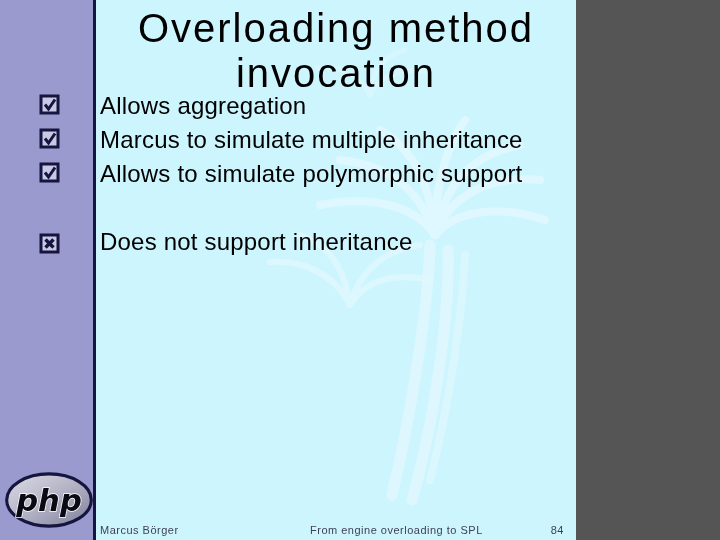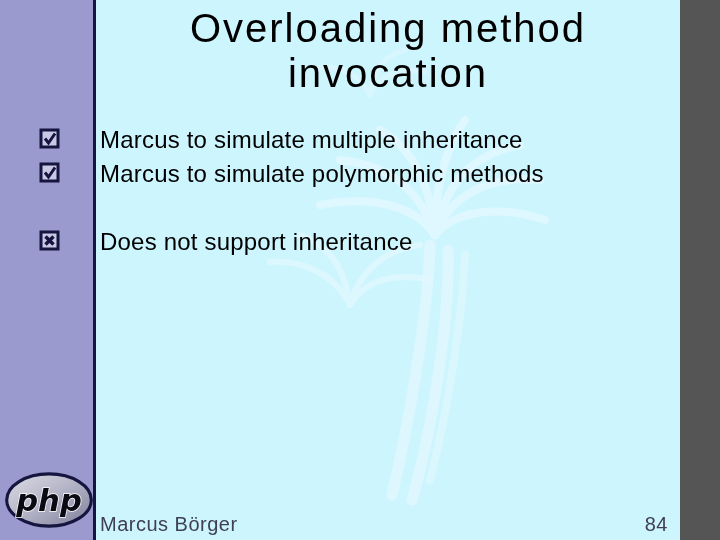--- a/index.html
+++ b/index.html
@@ -1,17 +1,17 @@
 <!DOCTYPE html>
 <html><head>
 <meta charset="utf-8">
 <style>
   html,body{margin:0;padding:0;background:#555;}
   .slide{
-    position:relative;width:680px;height:540px;overflow:hidden;
+    position:relative;width:576px;height:540px;overflow:hidden;
     background:#cdf5fe;
     font-family:"Liberation Sans",sans-serif;
   }
   
   .watermark{position:absolute;left:0;top:0;width:720px;height:540px;z-index:0;}
   
   .sidebar{
     position:absolute;left:0;top:0;bottom:0;width:93px;
     background:#9a9ace;border-right:3px solid #15153f;z-index:1;
   }
@@ -47,24 +47,24 @@
   .title-text{display:inline-block;max-width:500px;}
   
   .bullet-row{
     position:absolute;left:39px;z-index:2;display:flex;align-items:flex-start;
   }
   .bullet-row .icon{flex:0 0 auto;width:21px;height:21px;margin-top:2px;}
   .bullet-row .btext{
     margin-left:40px;font-size:24px;color:#000;white-space:nowrap;
     letter-spacing:0.2px;
   }
-  .row-1{top:92px;} .row-2{top:126px;} .row-3{top:160px;} .row-4{top:228px;}
+  .row-1{top:92px;} .row-2{top:126px;} .row-3{top:160px;} .row-4{top:228px;align-items:center;}
   
   .footer-item{
-    position:absolute;bottom:4px;z-index:2;font-size:20px;color:#3f3f55;
+    position:absolute;bottom:4px;z-index:2;font-size:11px;color:#3f3f55;
     letter-spacing:0.5px;
   }
   .footer-author{left:100px;}
   .footer-deck{left:310px;}
   .footer-page{right:12px;}
 </style>
 </head>
 <body>
 
 <div class="slide">
@@ -118,35 +118,42 @@
         </svg>
       </div>
       <div class="brand-tropics">Tropics</div>
     </div>
   </div>
 
   <div class="title">
     <span class="title-text">Overloading method invocation</span>
   </div>
 
+  <div class="bullet-row row-1">
+    <svg class="icon" viewBox="0 0 21 21">
+      <rect x="2" y="2" width="17" height="17" fill="#c9c9e6" stroke="#15153f" stroke-width="3"></rect>
+      <path d="M6,10.5 L9.5,15 L16,5.5" stroke="#15153f" stroke-width="3" fill="none"></path>
+    </svg>
+    <span class="btext">Allows aggregation</span>
+  </div>
 
   <div class="bullet-row row-2">
     <svg class="icon" viewBox="0 0 21 21">
       <rect x="2" y="2" width="17" height="17" fill="#c9c9e6" stroke="#15153f" stroke-width="3"></rect>
       <path d="M6,10.5 L9.5,15 L16,5.5" stroke="#15153f" stroke-width="3" fill="none"></path>
     </svg>
     <span class="btext">Marcus to simulate multiple inheritance</span>
   </div>
 
   <div class="bullet-row row-3">
     <svg class="icon" viewBox="0 0 21 21">
       <rect x="2" y="2" width="17" height="17" fill="#c9c9e6" stroke="#15153f" stroke-width="3"></rect>
       <path d="M6,10.5 L9.5,15 L16,5.5" stroke="#15153f" stroke-width="3" fill="none"></path>
     </svg>
-    <span class="btext">Marcus to simulate polymorphic methods</span>
+    <span class="btext">Allows to simulate polymorphic support</span>
   </div>
 
   <div class="bullet-row row-4">
     <svg class="icon" viewBox="0 0 21 21">
       <rect x="2" y="2" width="17" height="17" fill="#c9c9e6" stroke="#15153f" stroke-width="3"></rect>
       <path d="M6.5,6.5 L14.5,14.5 M14.5,6.5 L6.5,14.5" stroke="#15153f" stroke-width="3.5" fill="none"></path>
     </svg>
     <span class="btext">Does not support inheritance</span>
   </div>
 
@@ -156,15 +163,16 @@
         <stop offset="0" stop-color="#dedee6"></stop>
         <stop offset="0.55" stop-color="#aeaec2"></stop>
         <stop offset="1" stop-color="#7d7d9a"></stop>
       </linearGradient>
     </defs>
     <ellipse cx="50" cy="32" rx="47" ry="29" fill="url(#phpgrad)" stroke="#15153f" stroke-width="3.5"></ellipse>
     <text x="50" y="44" text-anchor="middle" font-family="DejaVu Sans, sans-serif" font-style="italic" font-weight="bold" font-size="34" fill="#0a0a14" stroke="#ffffff" stroke-width="1.6" paint-order="stroke">php</text>
   </svg>
 
   <div class="footer-item footer-author">Marcus Börger</div>
+  <div class="footer-item footer-deck">From engine overloading to SPL</div>
   <div class="footer-item footer-page">84</div>
 
 </div>
 
 </body></html>

